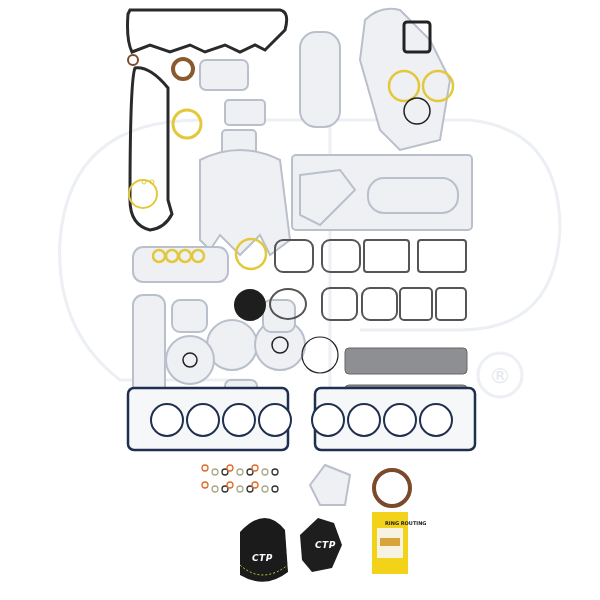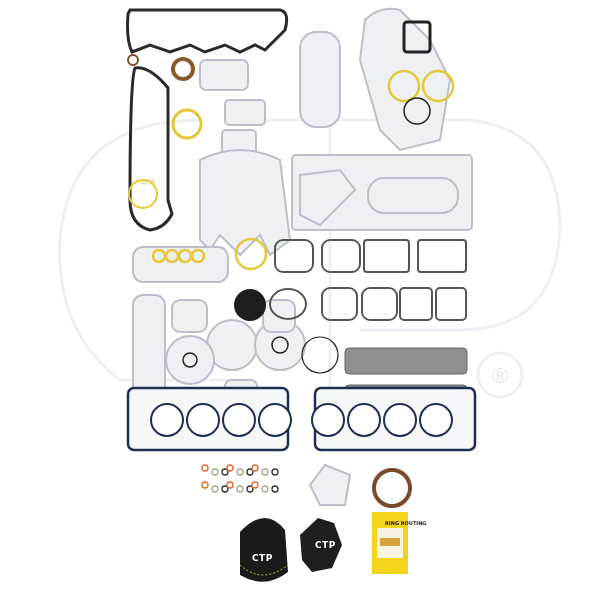--- a/index.html
+++ b/index.html
@@ -1,19 +1,19 @@
 <!DOCTYPE html>
 <html><head>
 <meta charset="utf-8">
 <style>
   html,body{margin:0;padding:0;background:#ffffff;}
   body{width:600px;height:600px;position:relative;overflow:hidden;font-family:"DejaVu Sans",sans-serif;}
   .wm{position:absolute;left:0;top:0;width:600px;height:600px;}
   .layer{position:absolute;left:0;top:0;width:600px;height:600px;}
-  .cap-text,.glove-text{position:absolute;font-weight:bold;color:#ffffff;font-size:9px;letter-spacing:0.5px;}
+  .cap-text,.glove-text{position:absolute;font-weight:bold;font-style:italic;color:#ffffff;font-size:9px;letter-spacing:0.5px;}
   .booklet-title{position:absolute;font-size:5px;color:#222;font-weight:bold;}
   .caption{position:absolute;left:0;bottom:2px;width:600px;text-align:center;font-size:1px;color:transparent;}
 </style>
 </head>
 <body>
 
 <svg class="wm" viewBox="0 0 600 600">
   <g fill="none" stroke="#eceff3" stroke-width="3">
     <path d="M200 120 Q70 120 60 240 Q55 330 120 380 L250 380"></path>
     <path d="M240 120 L470 120 Q560 130 560 230 Q555 330 460 330 L360 330"></path>

